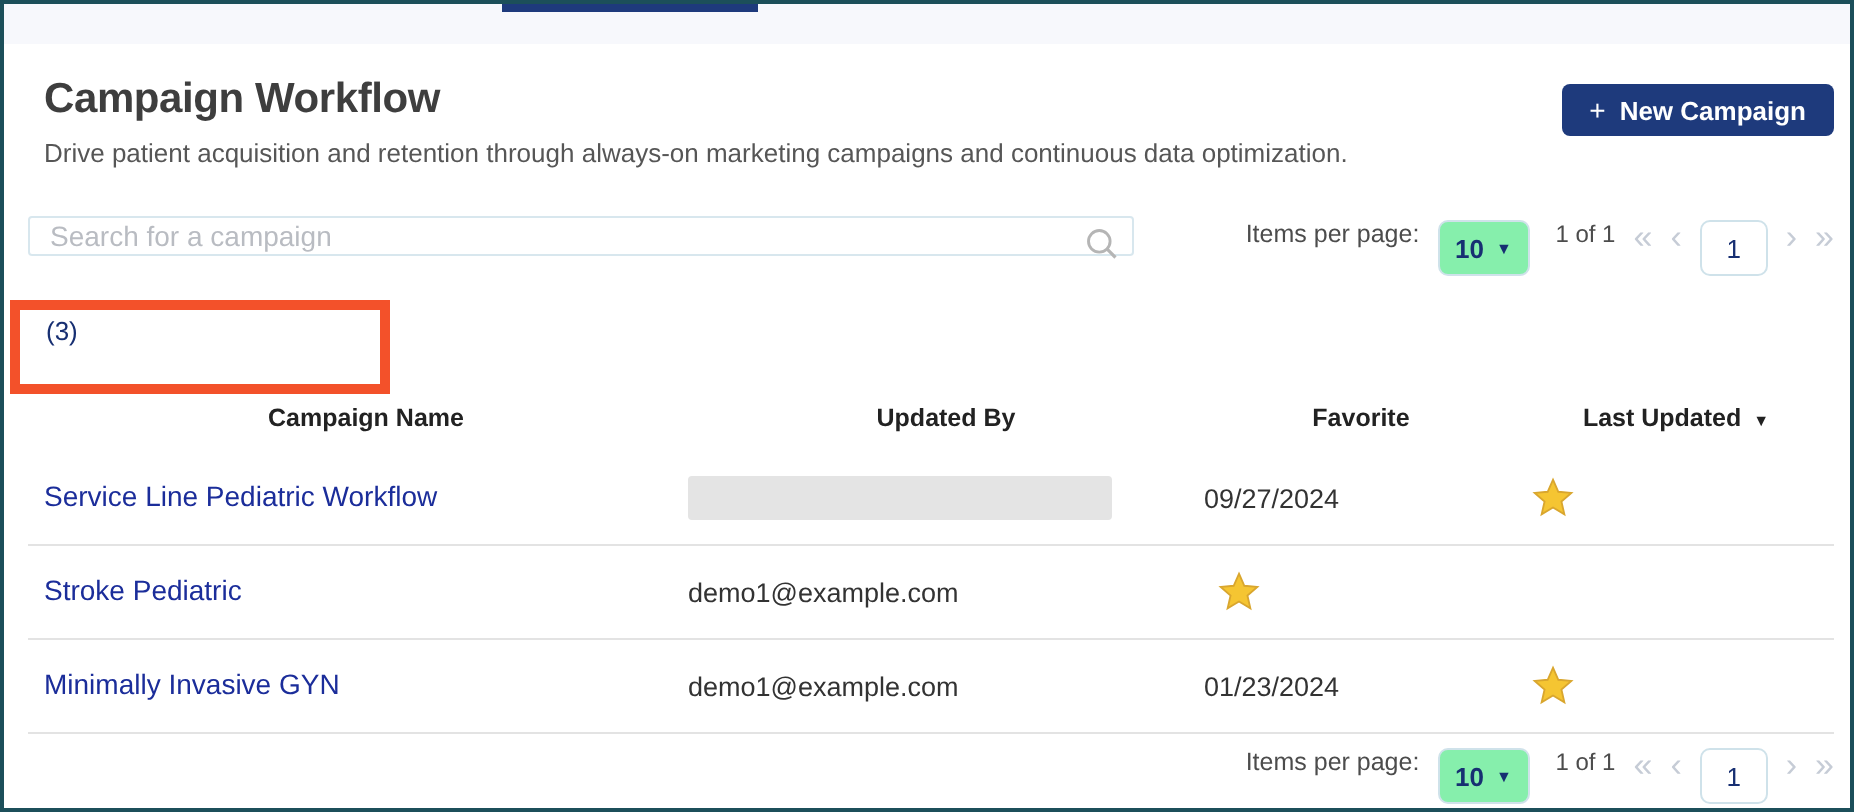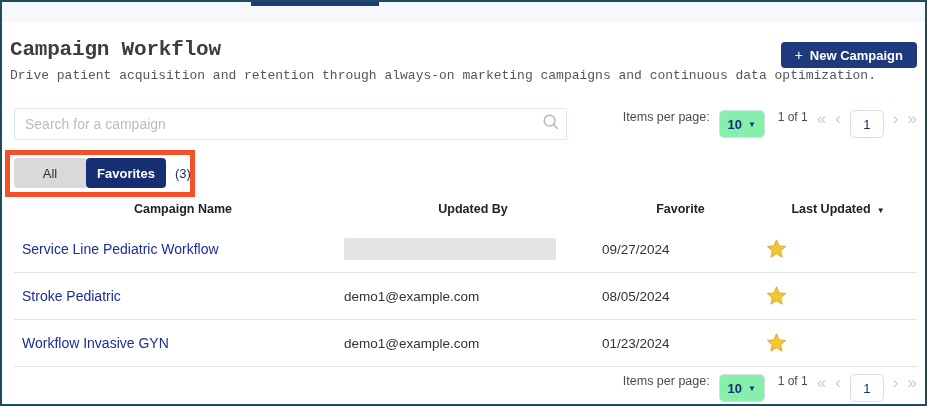--- a/index.html
+++ b/index.html
@@ -5,33 +5,33 @@
   * { box-sizing: border-box; margin: 0; padding: 0; }
   html,body { width: 927px; height: 406px; }
   body { font-family: "Liberation Sans", sans-serif; background: #ffffff; }
   .screen {
     position: relative; width: 927px; height: 406px;
     border: 2px solid var(--frame_teal, #1c4f5a); background: #ffffff; overflow: hidden;
   }
   .top-strip { position: absolute; left: 0; right: 0; top: 0; height: 20px; background: #f7f8fc; }
   .top-tab-fragment { position: absolute; left: 249px; top: 0; width: 128px; height: 4px; background: var(--accent_navy, #1e3a7c); }
 
-  .header-block { position: absolute; left: 8px; top: 36px; font-family: Liberation Mono, monospace; }
+  .header-block { position: absolute; left: 20px; top: 36px; }
   .page-title { font-size: 21px; font-weight: 700; color: #3e3e3e; letter-spacing: -0.2px; }
   .page-subtitle { margin-top: 7px; font-size: 13px; color: #565656; }
 
   .new-campaign-btn {
     position: absolute; right: 8px; top: 40px; height: 26px; padding: 0 14px;
     background: var(--accent_navy, #1e3a7c); color: #ffffff; border: none; border-radius: 4px;
     font-family: inherit; font-size: 13px; font-weight: 700; display: inline-flex;
     align-items: center; gap: 7px; cursor: pointer;
   }
   .new-campaign-btn .plus { font-weight: 400; font-size: 14px; }
 
-  .search-wrap { position: absolute; left: 12px; top: 106px; width: 553px; height: 32px; }
+  .search-wrap { position: absolute; left: 12px; top: 106px; width: 553px; height: 20px; }
   .search-input {
     width: 100%; height: 100%; border: 1px solid #d8e7ee; border-radius: 2px;
     font-family: inherit; font-size: 14px; color: #444; padding: 0 34px 0 10px; outline: none;
   }
   .search-input::placeholder { color: #b9bcc2; }
   .search-icon { position: absolute; right: 7px; top: 5px; width: 18px; height: 18px; }
 
   .pagination { position: absolute; right: 8px; display: flex; align-items: flex-start; gap: 9px; height: 28px; }
   .pagination.top { top: 108px; }
   .pagination.bottom { top: 372px; }
@@ -111,24 +111,20 @@
     <span class="pg-chev">«</span>
     <span class="pg-chev">‹</span>
     <input class="pg-page" value="1" style="">
     <span class="pg-chev">›</span>
     <span class="pg-chev">»</span>
   </div>
 
   <div class="annotation-rect"></div>
 
   <div class="tabs-row">
-    <div class="seg-group">
-      <div class="seg seg-all">All</div>
-      <div class="seg seg-fav">Favorites</div>
-    </div>
     <span class="fav-count">(3)</span>
   </div>
 
   <div class="table">
     <div class="t-row t-head">
       <div class="t-cell">Campaign Name</div>
       <div class="t-cell">Updated By</div>
       <div class="t-cell">Favorite</div>
       <div class="t-cell">
         <span>Last Updated</span><span class="sort-ico">▼</span>
@@ -144,30 +140,29 @@
       <div class="t-cell">
         <svg class="star" viewBox="0 0 24 24">
           <path d="M12 2l2.9 6.6 7.1.6-5.4 4.7 1.6 7L12 17.2l-6.2 3.7 1.6-7L2 9.2l7.1-.6z" fill="#f5c532" stroke="#d9a62e" stroke-width="1"></path>
         </svg>
       </div>
     </div>
 
     <div class="t-row t-body-row">
       <div class="t-cell"><span class="campaign-link">Stroke Pediatric</span></div>
       <div class="t-cell cell-text">demo1@example.com</div>
-      <div class="t-cell cell-text">08/05/2024</div>
       <div class="t-cell">
         <svg class="star" viewBox="0 0 24 24">
           <path d="M12 2l2.9 6.6 7.1.6-5.4 4.7 1.6 7L12 17.2l-6.2 3.7 1.6-7L2 9.2l7.1-.6z" fill="#f5c532" stroke="#d9a62e" stroke-width="1"></path>
         </svg>
       </div>
     </div>
 
     <div class="t-row t-body-row">
-      <div class="t-cell"><span class="campaign-link">Workflow Invasive GYN</span></div>
+      <div class="t-cell"><span class="campaign-link">Minimally Invasive GYN</span></div>
       <div class="t-cell cell-text">demo1@example.com</div>
       <div class="t-cell cell-text">01/23/2024</div>
       <div class="t-cell">
         <svg class="star" viewBox="0 0 24 24">
           <path d="M12 2l2.9 6.6 7.1.6-5.4 4.7 1.6 7L12 17.2l-6.2 3.7 1.6-7L2 9.2l7.1-.6z" fill="#f5c532" stroke="#d9a62e" stroke-width="1"></path>
         </svg>
       </div>
     </div>
   </div>
 

